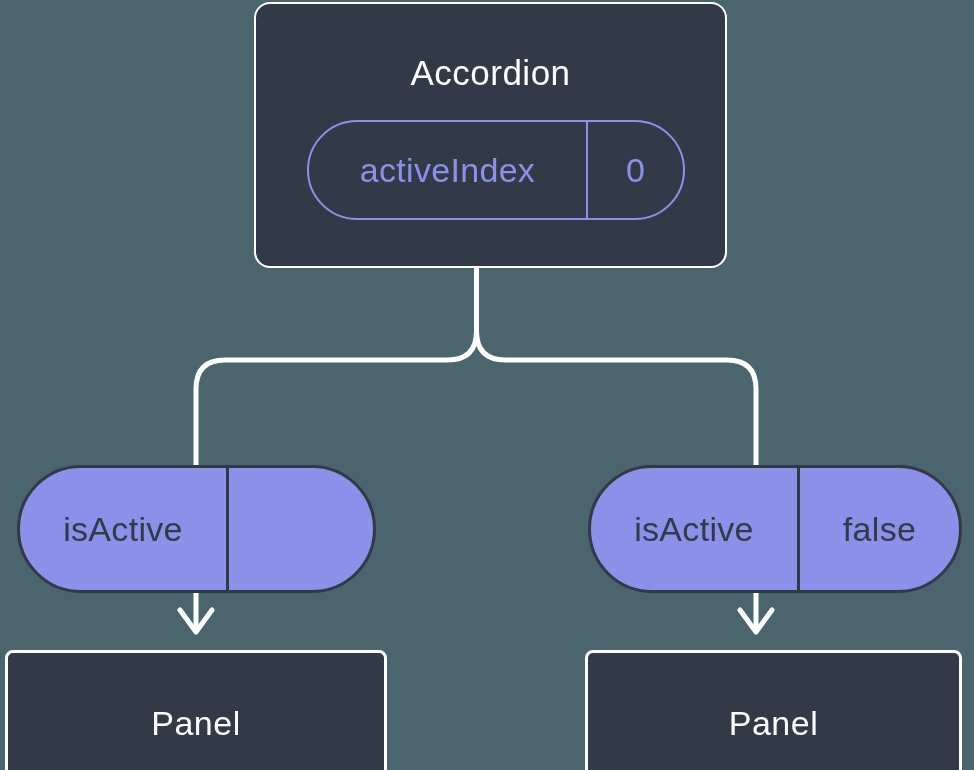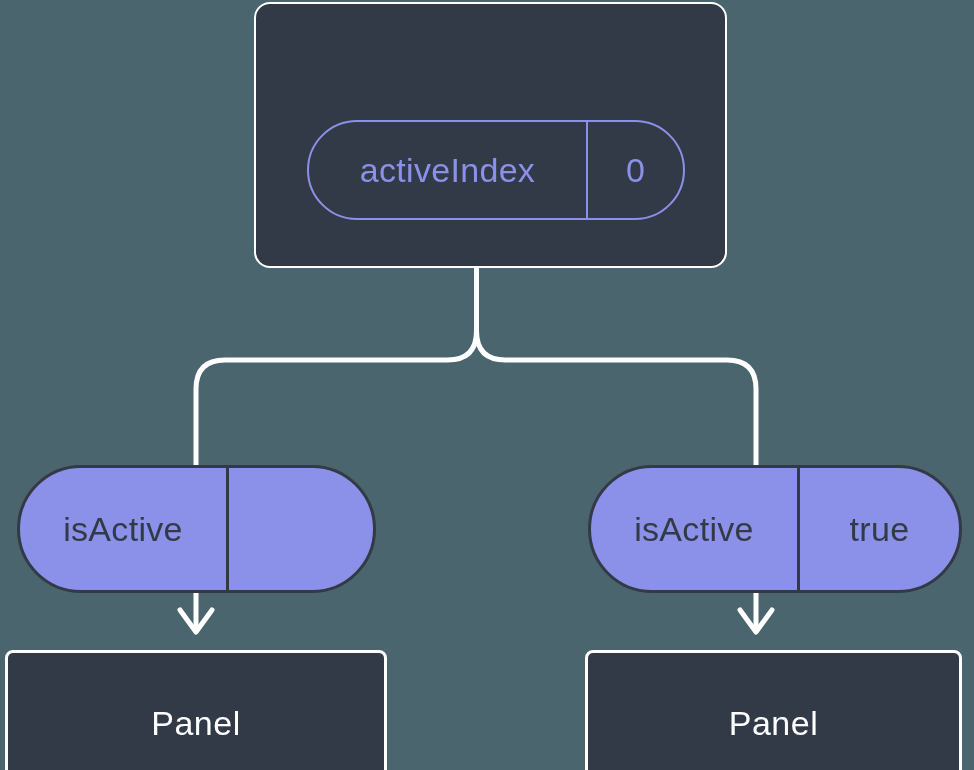--- a/index.html
+++ b/index.html
@@ -123,33 +123,34 @@
 <div class="canvas">
 
   <svg class="connectors" viewBox="0 0 974 770" aria-hidden="true">
     <path d="M476.5 268 V331 Q476.5 360 447.5 360 H225 Q196 360 196 389 V626"></path>
     <path d="M476.5 268 V331 Q476.5 360 505.5 360 H727 Q756 360 756 389 V626"></path>
     <path d="M180 610 L196 632 L212 610"></path>
     <path d="M740 610 L756 632 L772 610"></path>
   </svg>
 
   <div class="node root">
+    <div class="node-title">Accordion</div>
     <div class="pill outline">
       <span class="seg name">activeIndex</span>
       <span class="seg value">0</span>
     </div>
   </div>
 
   <div class="pill filled pill-left">
     <span class="seg name">isActive</span>
   </div>
 
   <div class="pill filled pill-right">
     <span class="seg name">isActive</span>
-    <span class="seg value">true</span>
+    <span class="seg value">false</span>
   </div>
 
   <div class="node panel panel-left">
     <div class="node-title">Panel</div>
   </div>
 
   <div class="node panel panel-right">
     <div class="node-title">Panel</div>
   </div>
 

